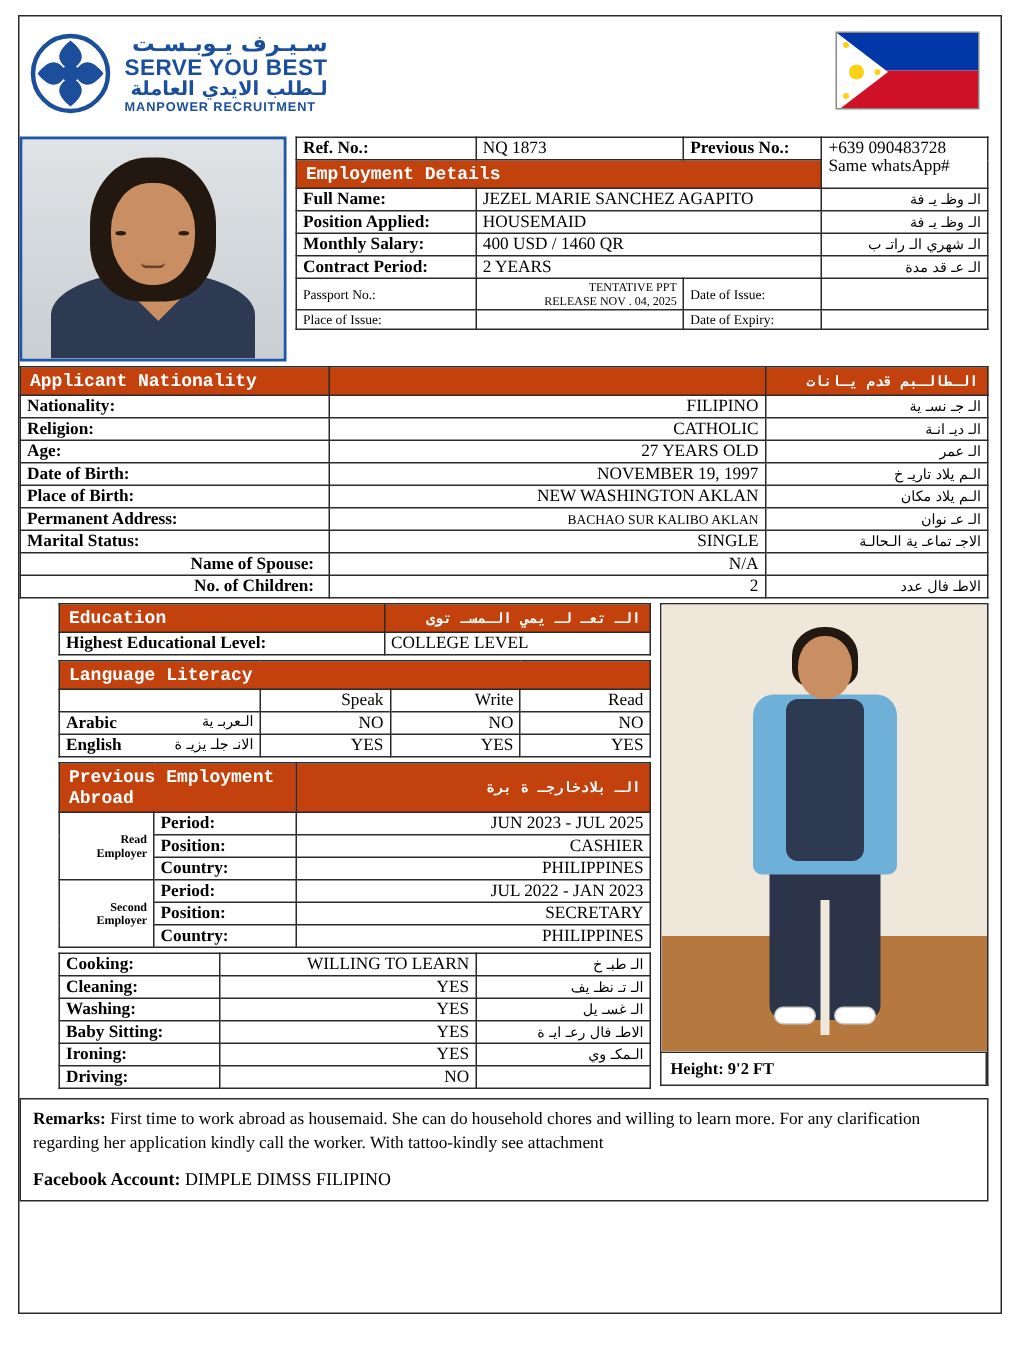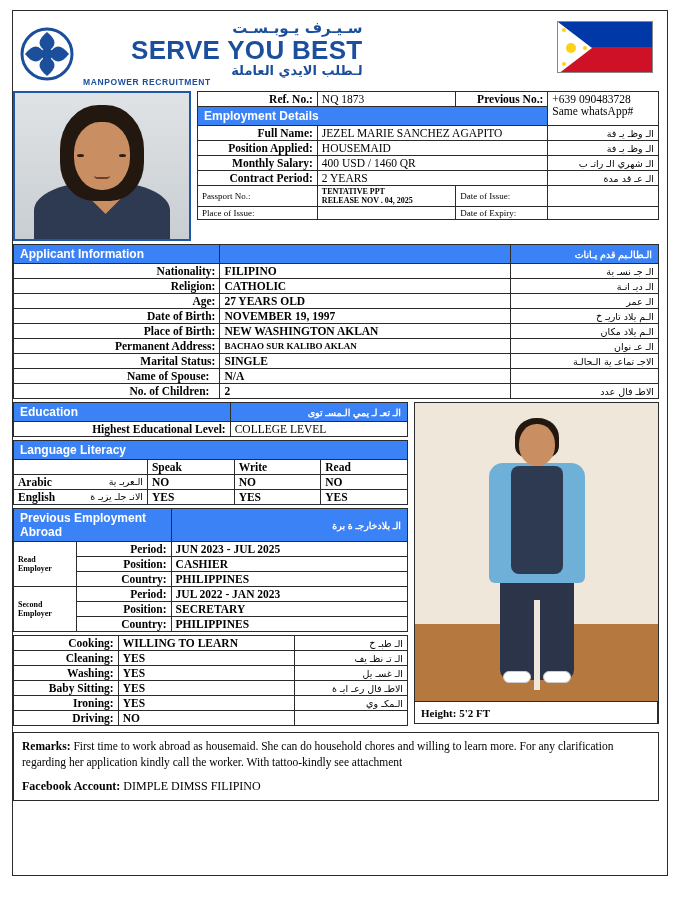--- a/index.html
+++ b/index.html
@@ -32,23 +32,22 @@
     padding: 4px 6px 0 6px;
   }
   .brand { display: flex; align-items: center; gap: 8px; }
   .brand-logo { width: 56px; height: 56px; position: relative; flex: 0 0 auto; }
   .brand-text { line-height: 1.05; }
   .brand-ar {
     color: #1b4f9c; font-size: 15px; font-weight: bold;
     font-family: "DejaVu Sans", sans-serif; text-align: right;
   }
   .brand-en {
-    color: #1b4f9c; font-size: 26px; font-weight: bold; letter-spacing: .3px;
+    color: #1b4f9c; font-size: 15px; font-weight: bold; letter-spacing: .3px;
     font-family: "Liberation Sans", sans-serif;
-    margin-left: 48px;
   }
   .brand-ar2 {
     color: #1b4f9c; font-size: 13px; font-weight: bold;
     font-family: "DejaVu Sans", sans-serif; text-align: right;
   }
   .brand-sub {
     color: #1b4f9c; font-size: 8.5px; font-weight: bold; letter-spacing: .6px;
     font-family: "Liberation Sans", sans-serif;
   }
   .flag {
@@ -67,27 +66,27 @@
   .flag .sun {
     position: absolute; left: 8px; top: 21px; width: 10px; height: 10px;
     background: #fcd116; border-radius: 50%;
   }
   .flag .star { position: absolute; width: 4px; height: 4px; background: #fcd116; border-radius: 50%; }
 
   
   table { border-collapse: collapse; width: 100%; }
   td, th { border: 1px solid #2b2b2b; font-size: 11.5px; padding: 1px 4px; vertical-align: middle; }
   .bandrow td {
-    background: #3b82f6; color: #fff; font-weight: bold; font-size: 12px;
-    font-family: Liberation Sans, sans-serif; padding: 2px 6px;
+    background: #c2410c; color: #fff; font-weight: bold; font-size: 12px;
+    font-family: Liberation Mono, monospace; padding: 2px 6px;
   }
   .ar { font-family: "DejaVu Sans", sans-serif; font-size: 9.5px; text-align: right; direction: rtl; color: #000; }
   .bandrow .ar { color: #fff; font-size: 9.5px; }
-  .lbl { font-weight: bold; text-align: right; }
-  .ctr { text-align: left; font-weight: bold; }
+  .lbl { font-weight: bold; }
+  .ctr { text-align: right; }
   .small { font-size: 9px; }
   .tiny { font-size: 8px; }
 
   
   .topwrap { display: flex; gap: 6px; align-items: flex-start; margin-top: 2px; }
   .photo-left {
     width: 178px; height: 150px; border: 2px solid #1f56a5;
     position: relative; overflow: hidden; flex: 0 0 auto;
   }
   .topright { flex: 1 1 auto; }
@@ -109,21 +108,21 @@
   .fp-head { position: absolute; left: 50%; top: 7%; width: 36px; height: 42px; margin-left: -18px; background: #c98f63; border-radius: 48%; }
   .fp-hair { position: absolute; left: 50%; top: 5%; width: 44px; height: 40px; margin-left: -22px; background: #22180f; border-radius: 48% 48% 30% 30%; }
   .fp-top { position: absolute; left: 50%; top: 20%; width: 96px; height: 120px; margin-left: -48px; background: #6fb0d8; border-radius: 14px 14px 6px 6px; }
   .fp-vest { position: absolute; left: 50%; top: 21%; width: 52px; height: 108px; margin-left: -26px; background: #2e3a52; border-radius: 8px; }
   .fp-pants { position: absolute; left: 50%; top: 56%; width: 74px; height: 110px; margin-left: -37px; background: #2b3448; border-radius: 8px 8px 10px 10px; }
   .fp-gap { position: absolute; left: 50%; top: 66%; width: 6px; height: 90px; margin-left: -3px; background: #efe7da; }
   .fp-shoeL { position: absolute; left: 50%; bottom: 6%; margin-left: -34px; width: 28px; height: 12px; background: #fff; border-radius: 6px; border: 1px solid #ccc; }
   .fp-shoeR { position: absolute; left: 50%; bottom: 6%; margin-left: 6px; width: 28px; height: 12px; background: #fff; border-radius: 6px; border: 1px solid #ccc; }
 
   .mid { display: flex; gap: 6px; align-items: flex-start; }
-  .mid-left { width: 395px; flex: 0 0 auto; }
+  .mid-left { width: 395px; flex: 0 0 auto; margin-left: 26px; }
   .mid-right { flex: 1 1 auto; }
   .photo-right { width: 100%; height: 300px; border: 1px solid #2b2b2b; position: relative; overflow: hidden; }
   .hw {
     display: flex; border: 1px solid #2b2b2b; border-top: none;
     font-size: 11px; font-weight: bold; height: 22px;
   }
   .hw div { flex: 1; display: flex; align-items: center; padding-left: 6px; }
   .hw div:first-child { border-right: 1px solid #2b2b2b; }
 
   .remarks {
@@ -236,21 +235,21 @@
           </tr>
         </tbody>
           </table>
       </div>
     </div>
 
     <div class="sec-gap"></div>
     <table>
       <tbody>
           <tr class="bandrow">
-        <td style="width:32%">Applicant Information</td>
+        <td style="width:32%">Applicant Nationality</td>
         <td style="width:45%"></td>
         <td class="ar" style="width:23%">الـطالـبم قدم  يـانات</td>
       </tr>
       <tr>
         <td class="lbl">Nationality:</td>
         <td class="ctr">FILIPINO</td>
         <td class="ar">الـ جـ نسـ ية</td>
       </tr>
       <tr>
         <td class="lbl">Religion:</td>
@@ -435,21 +434,21 @@
             <div class="fp-vest"></div>
             <div class="fp-hair"></div>
             <div class="fp-head"></div>
             <div class="fp-shoeL"></div>
             <div class="fp-shoeR"></div>
           </div>
         </div>
         <div class="hw">
           <div>
             <span>Height:</span>&nbsp;
-            <span>5'2 FT</span>
+            <span>9'2 FT</span>
           </div>
         </div>
       </div>
     </div>
 
     <div class="remarks">
       <b>Remarks:</b>
       <span>First time to work abroad as housemaid. She can do household chores and willing to learn more. For any clarification regarding her application kindly call the worker. With tattoo-kindly see attachment</span>
       <div class="fb">
         <b>Facebook Account:</b>

